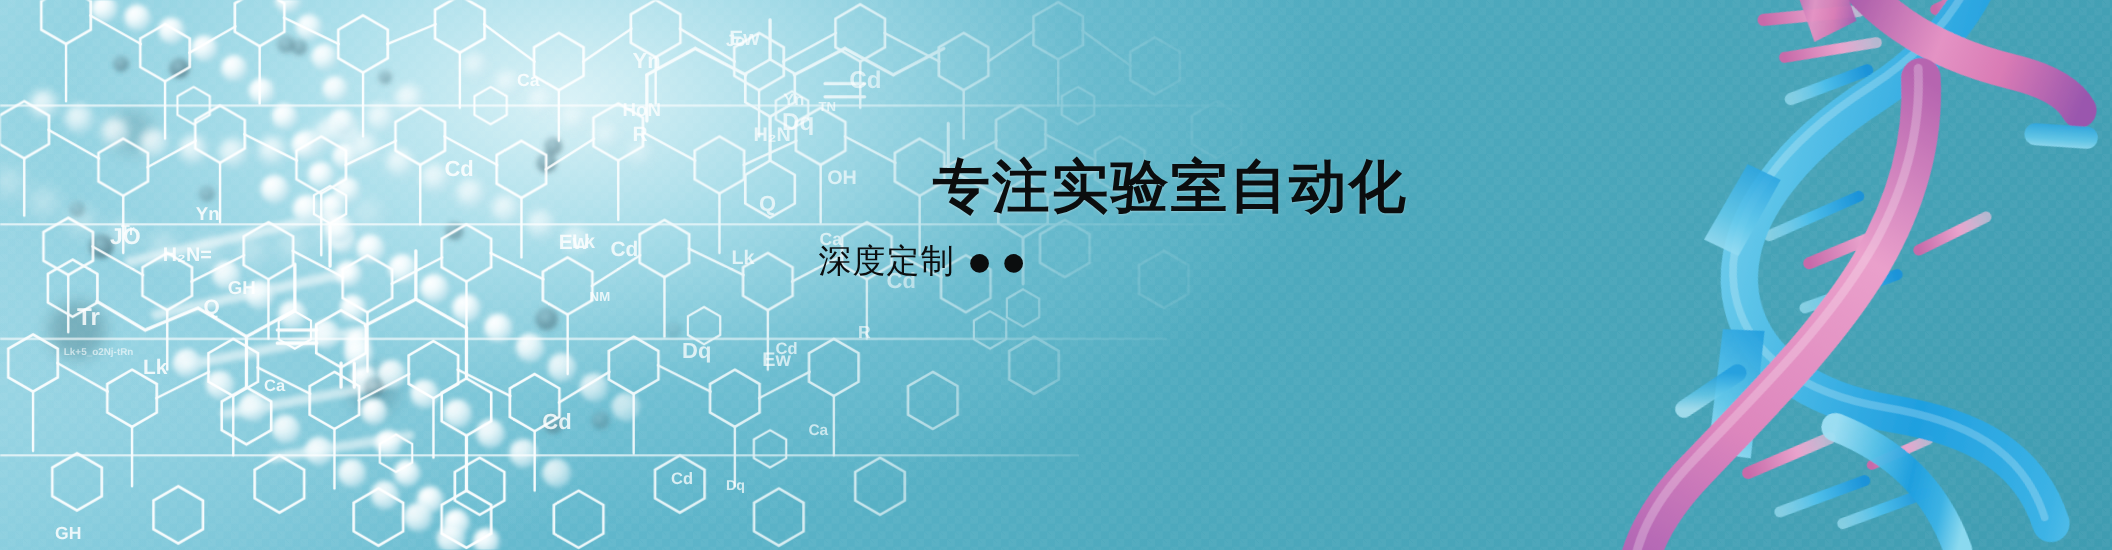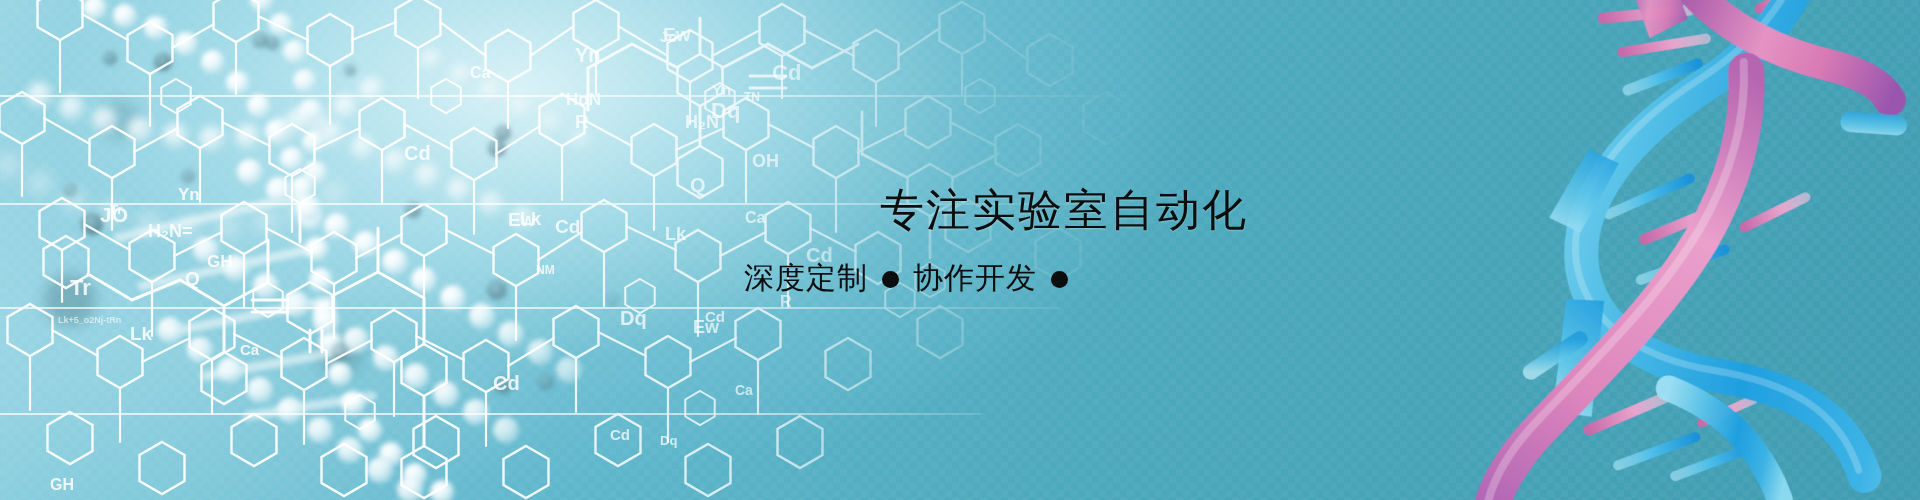--- a/index.html
+++ b/index.html
@@ -33,28 +33,27 @@
 
   
   #copy {
     position:absolute;
     left:744px; top:138px;
     width:640px;
     text-align:center;
     z-index:40;
   }
   #headline {
-    font-size:44px;
+    font-size:52px;
     line-height:64px;
     letter-spacing:2px;
-    font-weight:400;
+    font-weight:700;
     color:#0b0d0e;
     white-space:nowrap;
     text-shadow:0 1px 2px rgba(255,255,255,.28);
-    margin-top:40px;
   }
   #subline {
     margin-top:16px;
     font-size:30px;
     line-height:40px;
     letter-spacing:1px;
     font-weight:400;
     color:#0b0d0e;
     white-space:nowrap;
     display:flex;
@@ -659,18 +658,17 @@
       <path d="M1876 196 L1920 212" stroke="url(#blueRib2)" stroke-width="20" stroke-linecap="round" opacity=".9"></path>
       <path d="M1500 348 L1556 330" stroke="url(#blueRib2)" stroke-width="16" stroke-linecap="round" opacity=".8"></path>
     </g>
   </svg>
 
   <div id="copy">
     <div id="headline">专注实验室自动化</div>
     <div id="subline">
       <span class="sub-seg">深度定制</span>
       <span class="sep-dot"></span>
-      <span class="sub-seg">协作开发</span>
       <span class="sep-dot"></span>
     </div>
   </div>
 
 </div>
 
 </body></html>

